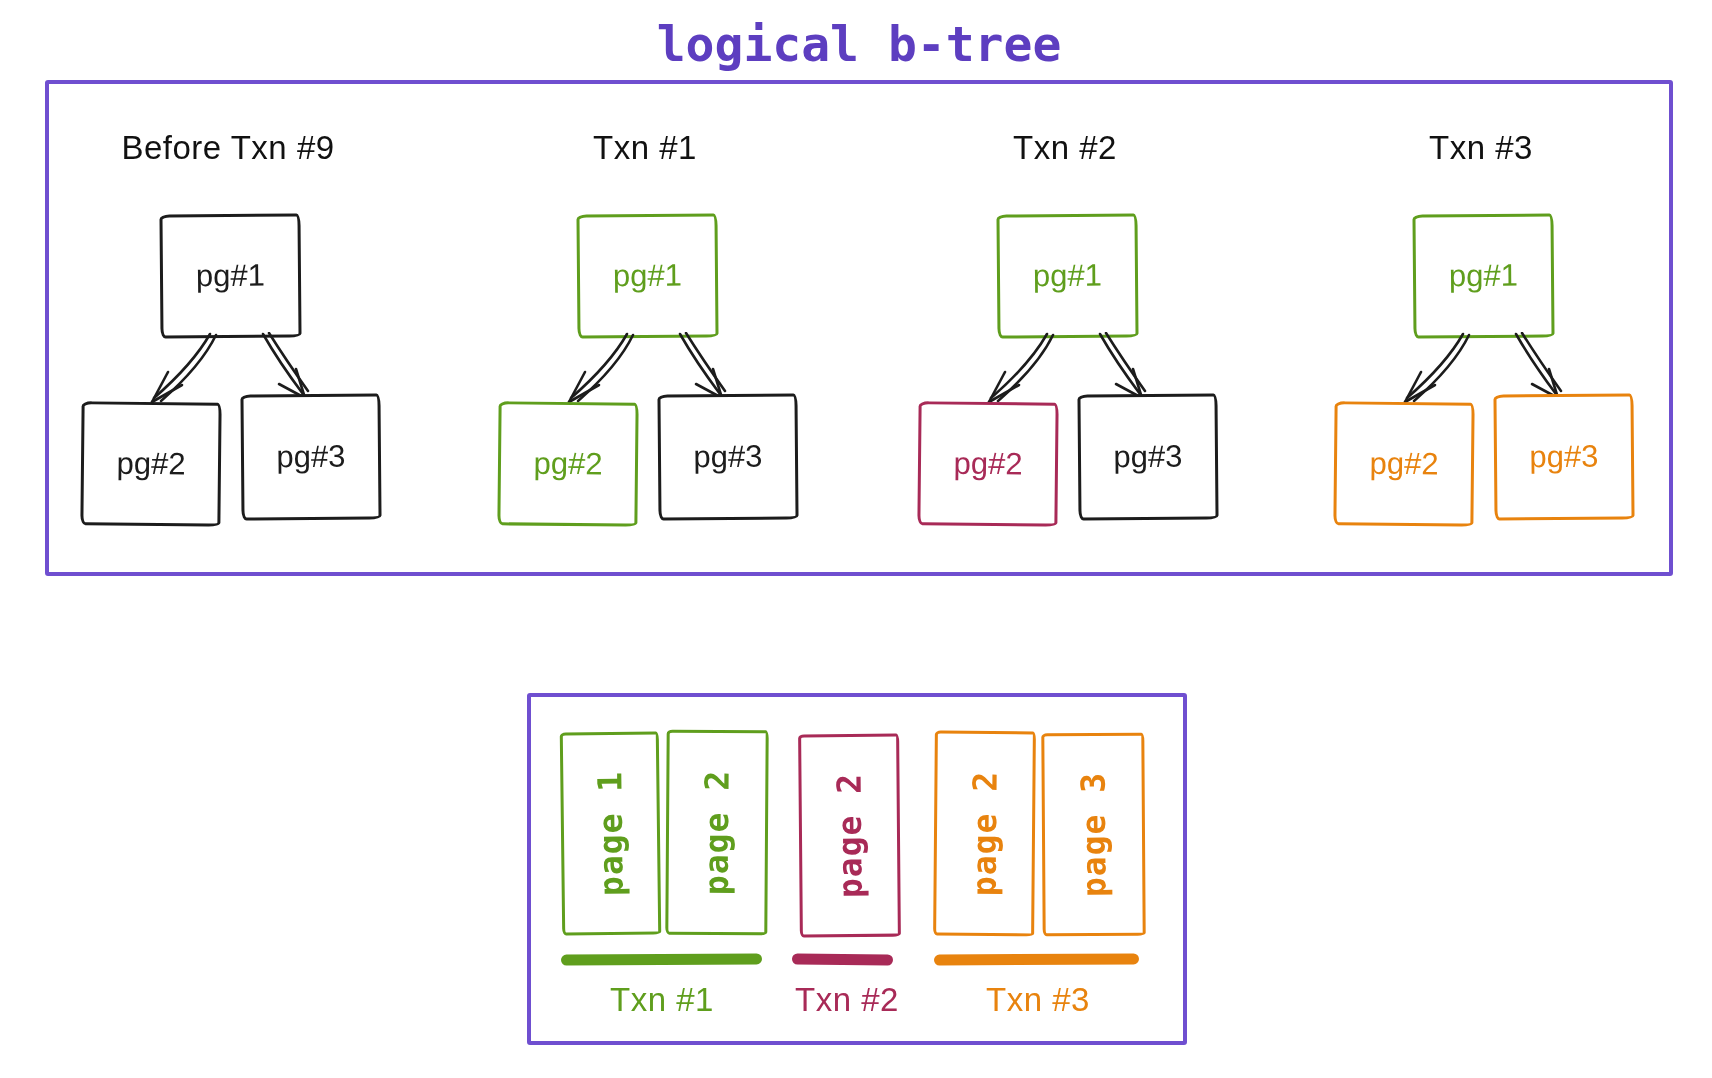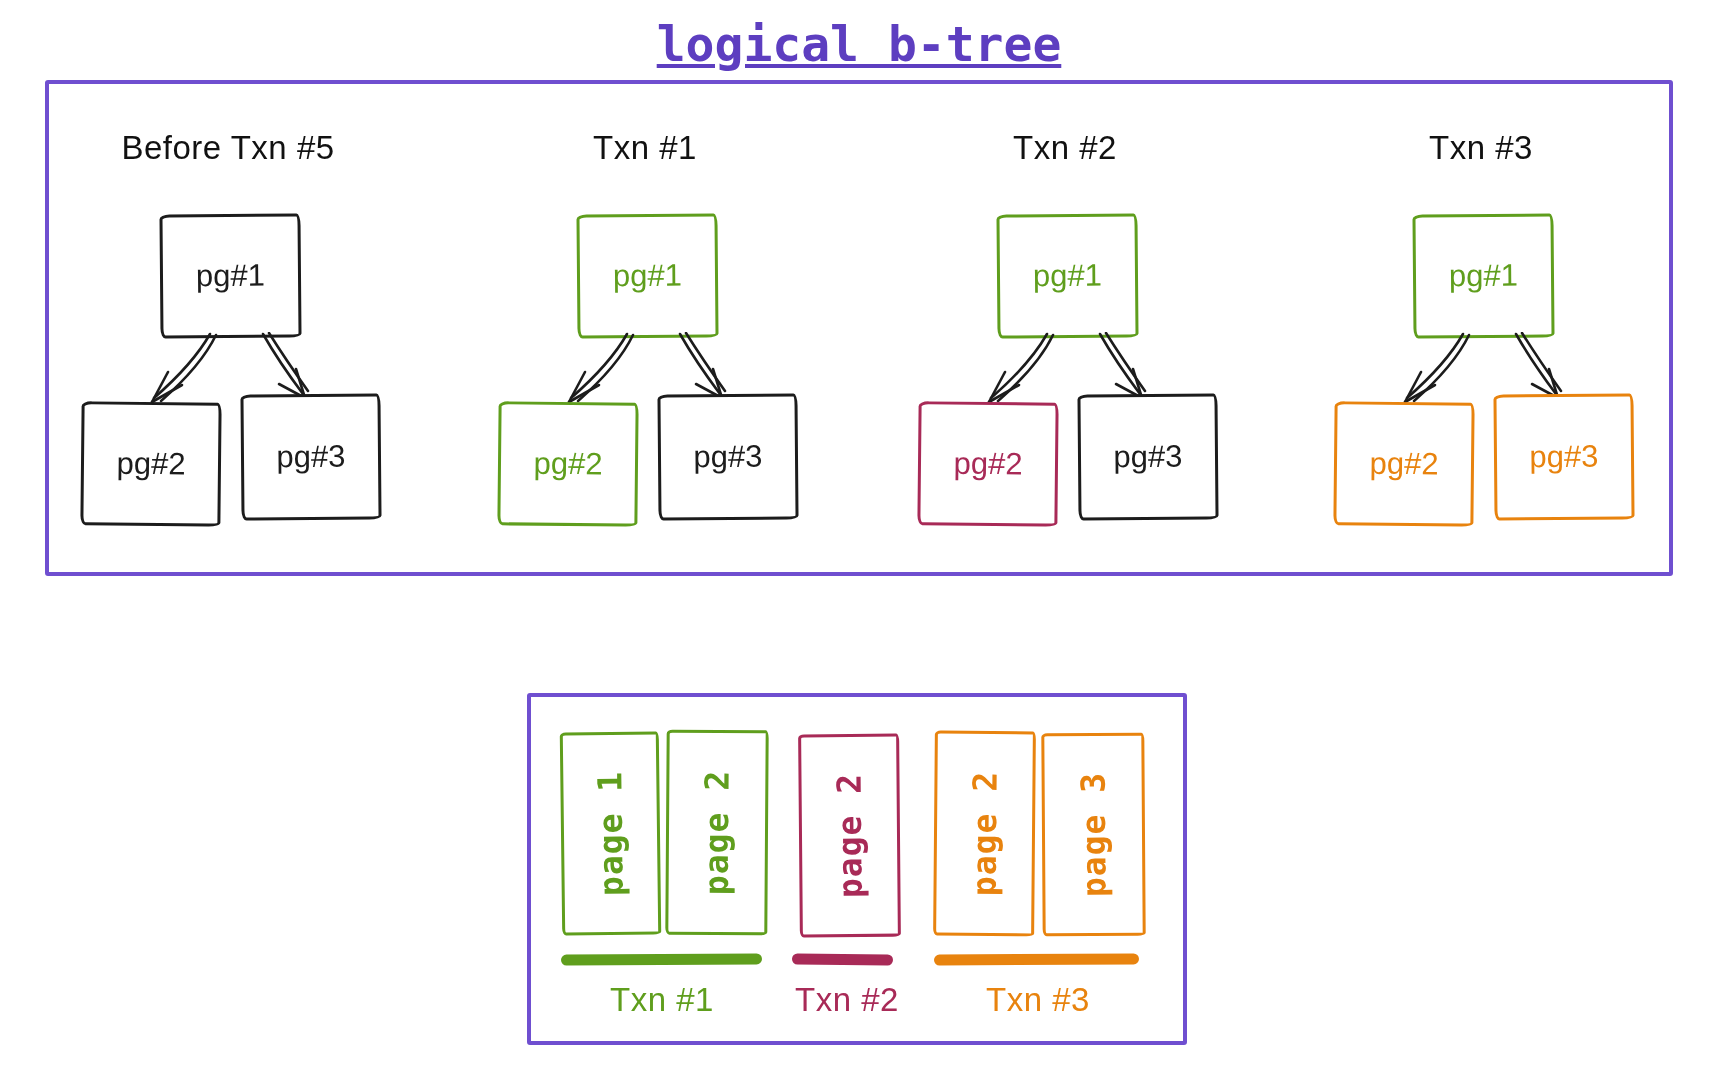--- a/index.html
+++ b/index.html
@@ -12,21 +12,21 @@
   }
   
   .mono-title{
     position:absolute;
     font-family:"DejaVu Sans Mono", monospace;
     font-weight:bold;
     color:var(--purple-text);
     text-align:center;
     white-space:nowrap;
   }
-  .btree-title{left:45px;top:16px;width:1628px;font-size:48px;text-decoration:underline;}
+  .btree-title{left:45px;top:16px;width:1628px;font-size:48px;}
   .wal-title{left:396px;top:624px;width:760px;font-size:39px;}
 
   
   .frame{
     position:absolute;
     border:4px solid var(--purple-border);
     border-radius:3px;
     background:transparent;
   }
   .btree-frame{left:45px;top:80px;width:1620px;height:488px;}
@@ -92,21 +92,21 @@
 </head>
 <body>
 
 <div class="canvas">
 
   <div class="mono-title btree-title">logical b-tree</div>
 
   <div class="frame btree-frame">
 
     <div class="tree" style="left:9px;">
-      <div class="tree-label">Before Txn #5</div>
+      <div class="tree-label">Before Txn #9</div>
       <div class="node node-root black">
         <span>pg#1</span>
       </div>
       <svg class="arrows" viewBox="0 0 340 78">
         <path d="M152,2 Q135,32 96,66"></path>
         <path d="M158,3 Q143,34 103,69"></path>
         <path d="M94,70 L124,53"></path>
         <path d="M94,70 L110,40"></path>
         <path d="M205,2 Q221,30 245,62"></path>
         <path d="M211,1 Q228,28 250,59"></path>

